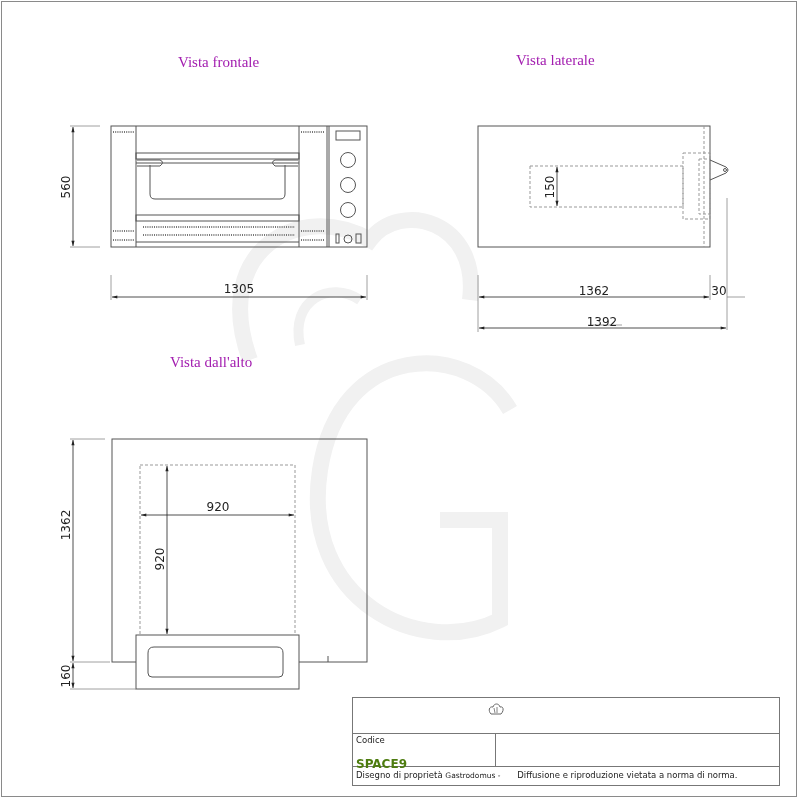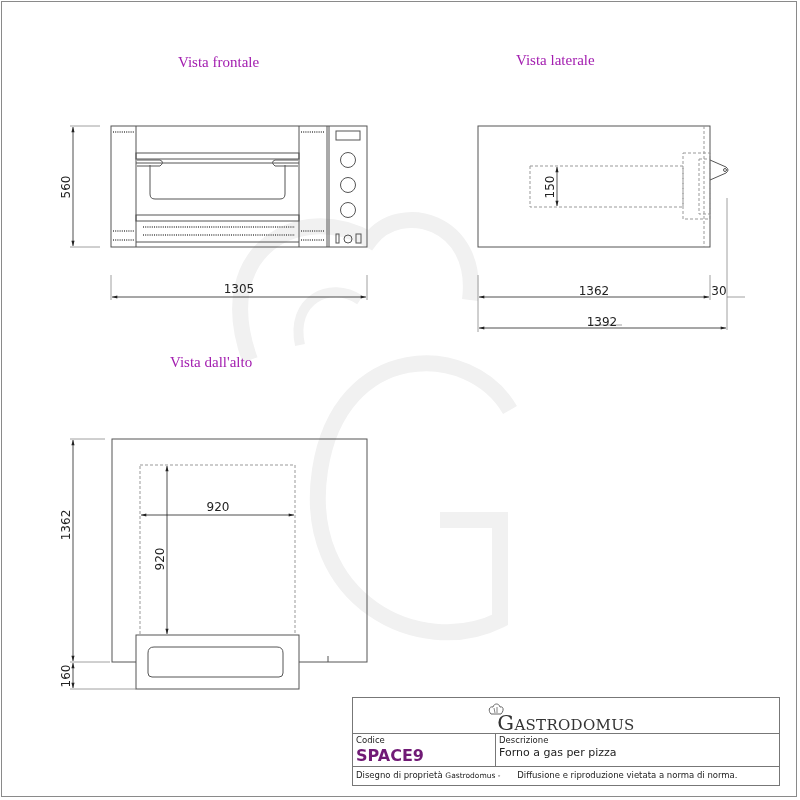--- a/index.html
+++ b/index.html
@@ -9,21 +9,21 @@
   .view-title{position:absolute;font-size:15px;color:#a21caf;font-family:Liberation Serif, serif;}
   .dim{font-family:"DejaVu Sans","Liberation Sans",sans-serif;font-size:12px;fill:#222;}
   .titleblock{position:absolute;left:352px;top:697px;width:428px;height:89px;border:1px solid #777;box-sizing:border-box;background:#fff;}
   .tb-logo{position:absolute;left:0;top:0;width:100%;height:36px;border-bottom:1px solid #777;box-sizing:border-box;text-align:center;}
   .tb-logo .brand{position:absolute;left:0;right:0;top:13px;font-family:"DejaVu Serif","Liberation Serif",serif;font-size:15px;color:#333;letter-spacing:0.3px;}
   .tb-logo .brand .big{font-size:21px;}
   .tb-row{position:absolute;left:0;top:36px;width:100%;height:33px;border-bottom:1px solid #777;box-sizing:border-box;}
   .tb-code{position:absolute;left:0;top:0;width:143px;height:100%;border-right:1px solid #777;box-sizing:border-box;padding-left:3px;}
   .tb-desc{position:absolute;left:143px;top:0;right:0;height:100%;padding-left:3px;}
   .tb-lbl{font-size:8.5px;color:#222;line-height:10px;margin-top:1px;}
-  .tb-code-val{font-size:16px;font-weight:bold;color:#701a75;line-height:14px;margin-top:4px;}
+  .tb-code-val{font-size:12px;font-weight:bold;color:#4d7c0f;line-height:14px;margin-top:12px;}
   .tb-desc-val{font-size:11px;color:#222;line-height:13px;margin-top:1px;}
   .tb-foot{position:absolute;left:3px;top:72px;font-size:8.5px;color:#222;white-space:nowrap;}
   .tb-foot .small{font-size:7.5px;text-align:center;}
   .tb-foot .sep{display:inline-block;width:14px;}
 </style>
 </head>
 <body>
 
 <div class="frame"></div>
 
@@ -137,30 +137,25 @@
 <div class="view-title" style="left:516px;top:52px;">Vista laterale</div>
 <div class="view-title" style="left:170px;top:354px;">Vista dall'alto</div>
 
 <div class="titleblock">
   <div class="tb-logo">
     <svg width="18" height="16" viewBox="0 0 18 16" style="position:absolute;left:134px;top:3px;">
       <path d="M4,13 C1,10 2,5 6,6 C7,2 12,2 13,6 C17,5 17,10 14,13 Z" fill="none" stroke="#666" stroke-width="1"></path>
       <line x1="7" y1="7" x2="8" y2="12" stroke="#666" stroke-width="0.8"></line>
       <line x1="10" y1="6" x2="10" y2="12" stroke="#666" stroke-width="0.8"></line>
     </svg>
-    <div class="brand"><span class="big">G</span><span>ASTRODOMUS</span></div>
   </div>
   <div class="tb-row">
     <div class="tb-code">
       <div class="tb-lbl">Codice</div>
       <div class="tb-code-val">SPACE9</div>
-    </div>
-    <div class="tb-desc">
-      <div class="tb-lbl">Descrizione</div>
-      <div class="tb-desc-val">Forno a gas per pizza</div>
     </div>
   </div>
   <div class="tb-foot">
     <span>Disegno di proprietà</span>
     <span class="small">Gastrodomus -</span><span class="sep"></span>
     <span>Diffusione e riproduzione vietata a norma di norma.</span>
   </div>
 </div>
 
 </body></html>

